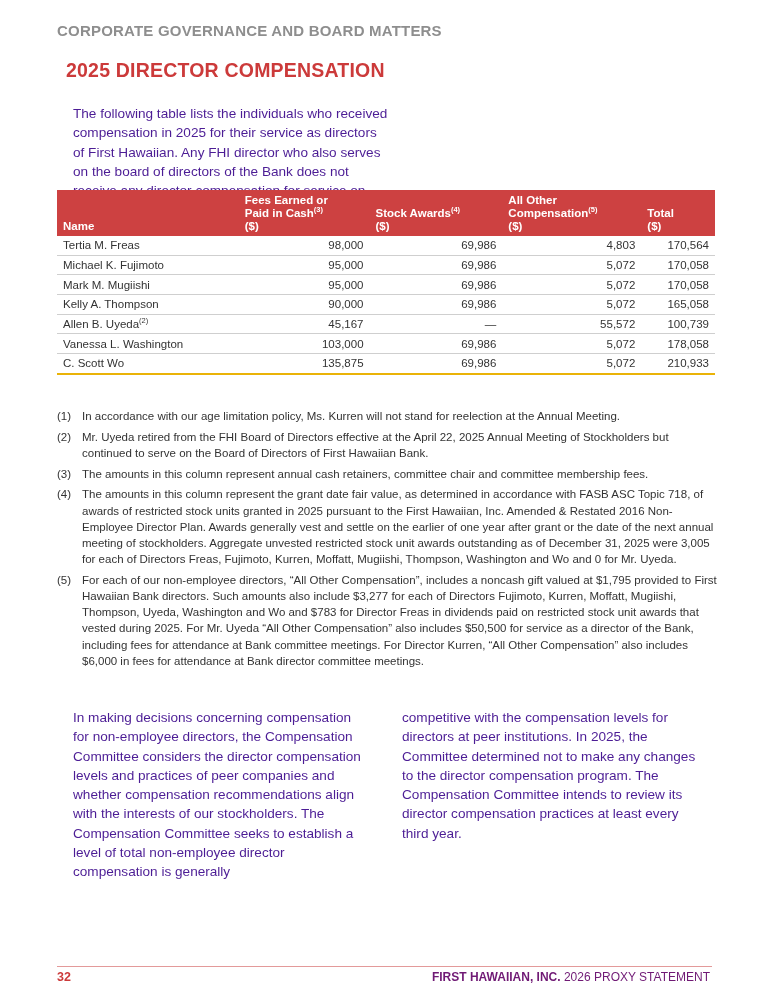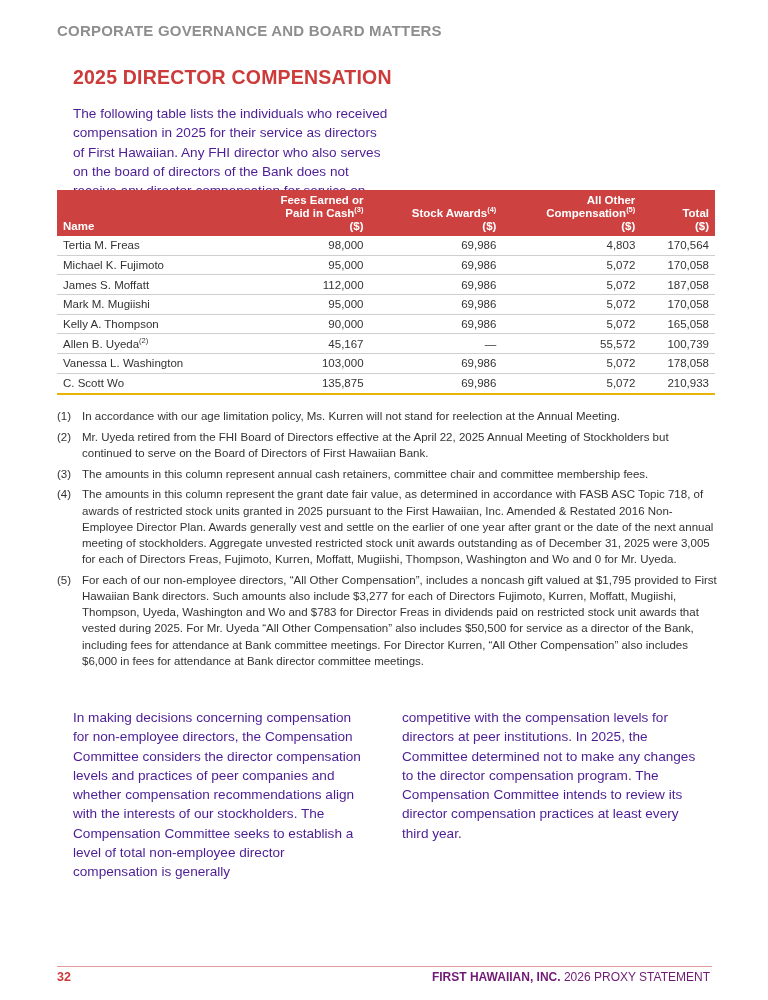--- a/index.html
+++ b/index.html
@@ -1,25 +1,25 @@
 <!DOCTYPE html>
 <html><head>
   <meta charset="utf-8">
   <style>
     html, body { margin: 0; padding: 0; background: #ffffff; }
     body { width: 768px; height: 1000px; position: relative; overflow: hidden; font-family: "Liberation Sans", sans-serif; color: #333333; }
     .section-label { position: absolute; left: 57px; top: 22px; font-size: 15px; font-weight: bold; color: #8e8e8e; letter-spacing: 0.2px; }
-    .page-title { position: absolute; left: 57px; top: 50px; font-size: 19.5px; font-weight: bold; color: #cc3a3a; margin: 16px; letter-spacing: 0.2px; }
+    .page-title { position: absolute; left: 57px; top: 50px; font-size: 19.5px; font-weight: bold; color: #cc3a3a; margin: 9px; letter-spacing: 0.2px; }
     .intro { position: absolute; top: 88px; left: 57px; width: 658px; display: flex; justify-content: space-between; }
     .intro p, .closing p { margin: 16px; font-size: 13.6px; line-height: 19.3px; color: #4c1d95; }
     .intro .col1 { width: 318px; }
     .intro .col2 { width: 318px; }
     .table-wrap { position: absolute; left: 57px; top: 190px; width: 658px; }
     table { border-collapse: collapse; width: 100%; font-size: 11.5px; }
-    thead th { background: #cd4141; color: #ffffff; font-weight: bold; font-size: 11.5px; line-height: 13px; padding: 4px 6px 3px 6px; vertical-align: bottom; text-align: right; }
+    thead th { background: #cd4141; color: #ffffff; font-weight: bold; font-size: 11.5px; line-height: 13px; padding: 4px 6px 3px 6px; vertical-align: bottom; text-align: left; }
     thead th.name-col { text-align: left; }
     tbody td { padding: 0 6px; height: 18.7px; border-bottom: 1px solid #cfcfcf; text-align: right; color: #333333; }
     tbody td.name { text-align: left; }
     tbody tr:last-child td { border-bottom: 2px solid #eab308; }
     sup { font-size: 7.5px; vertical-align: super; line-height: 0; }
     .footnotes { position: absolute; left: 57px; top: 408px; width: 660px; }
     .fn { display: flex; font-size: 11.5px; line-height: 16.2px; margin-bottom: 4.5px; color: #333333; }
     .fn .num { width: 25px; flex-shrink: 0; }
     .fn .txt { flex: 1; }
     .closing { position: absolute; top: 692px; left: 57px; width: 658px; display: flex; justify-content: space-between; }
@@ -72,27 +72,20 @@
           <td>69,986</td>
           <td>4,803</td>
           <td>170,564</td>
         </tr>
         <tr>
           <td class="name"><span>Michael K. Fujimoto</span></td>
           <td>95,000</td>
           <td>69,986</td>
           <td>5,072</td>
           <td>170,058</td>
-        </tr>
-        <tr>
-          <td class="name"><span>James S. Moffatt</span></td>
-          <td>112,000</td>
-          <td>69,986</td>
-          <td>5,072</td>
-          <td>187,058</td>
         </tr>
         <tr>
           <td class="name"><span>Mark M. Mugiishi</span></td>
           <td>95,000</td>
           <td>69,986</td>
           <td>5,072</td>
           <td>170,058</td>
         </tr>
         <tr>
           <td class="name"><span>Kelly A. Thompson</span></td>

